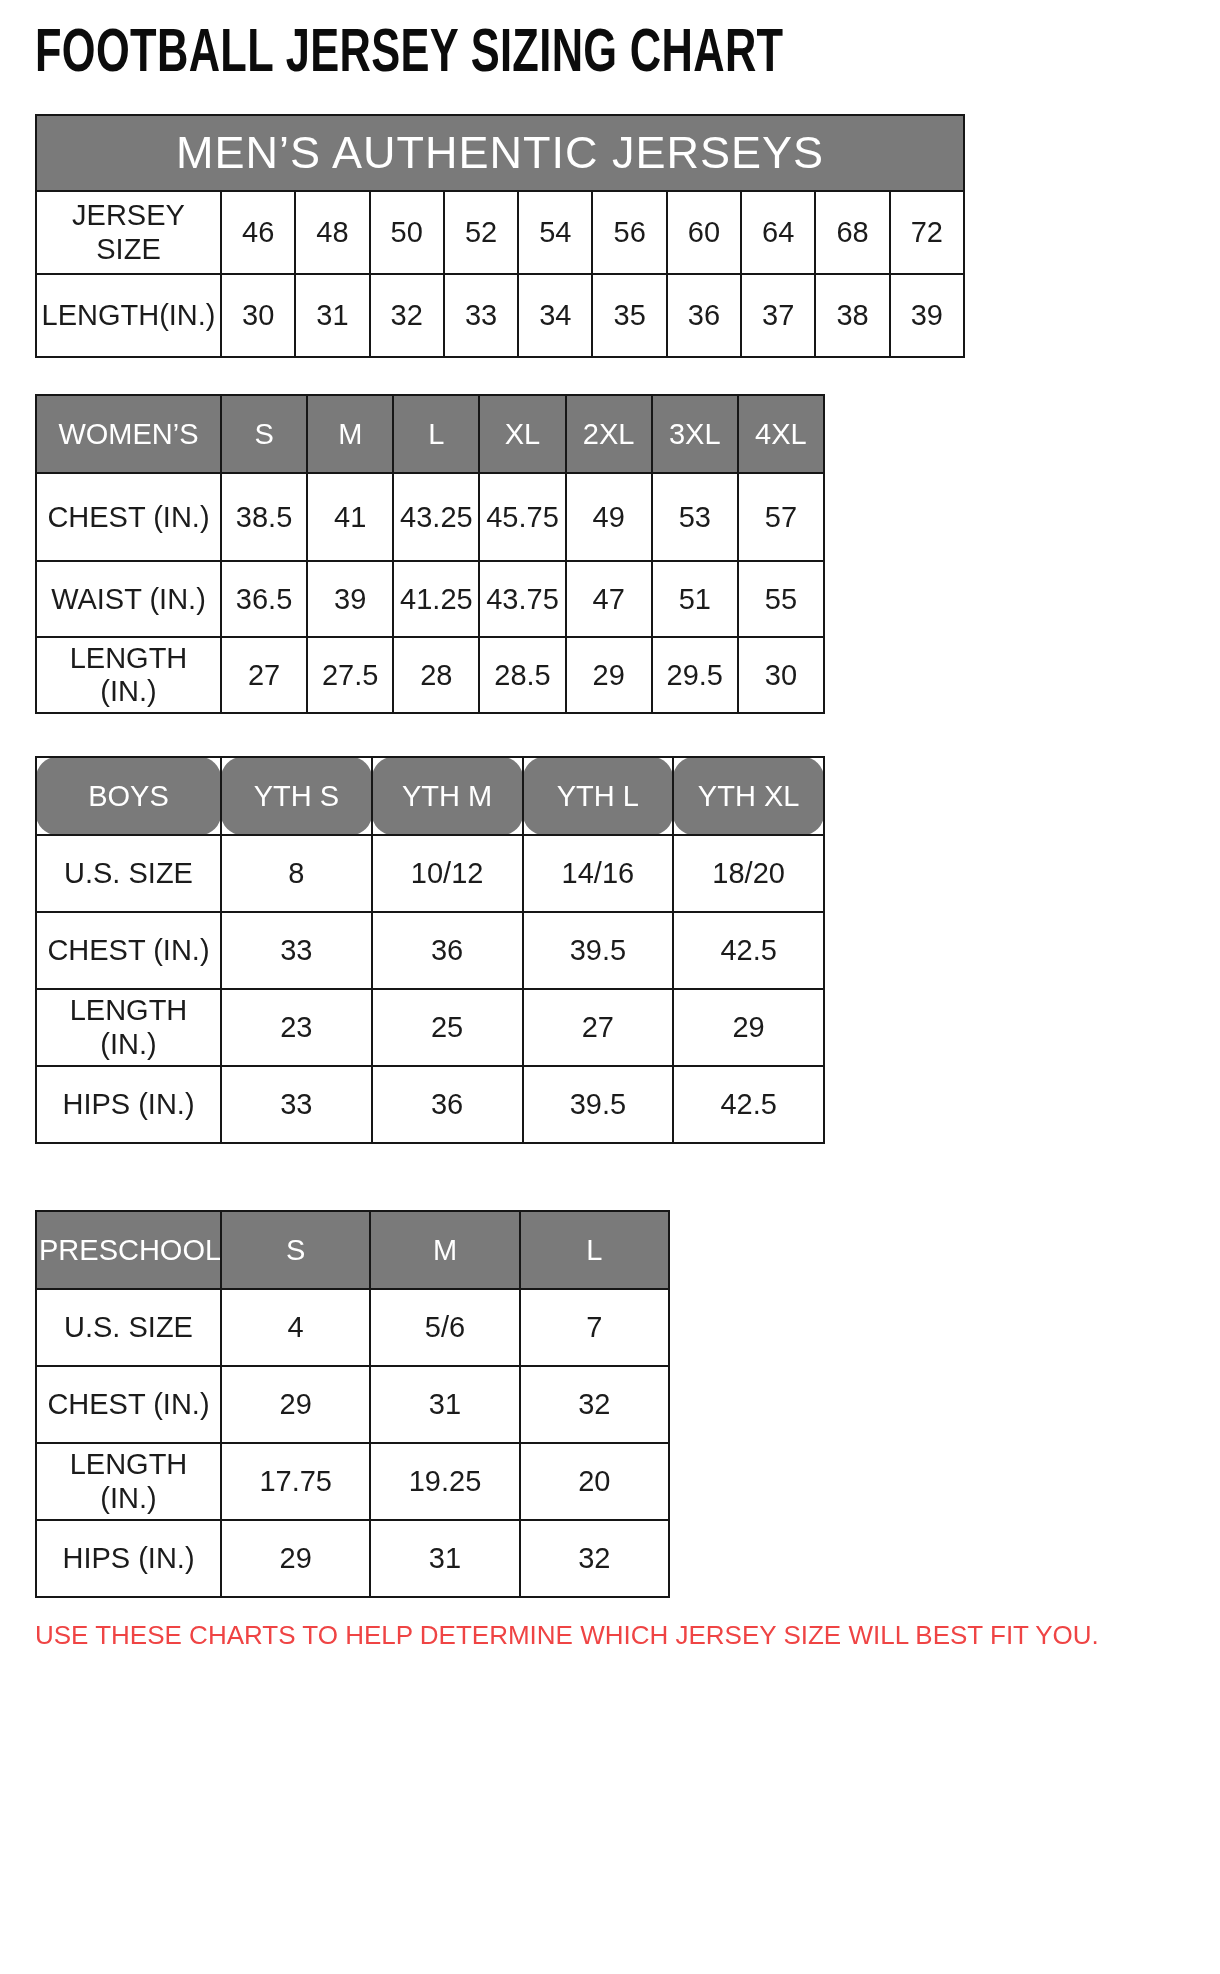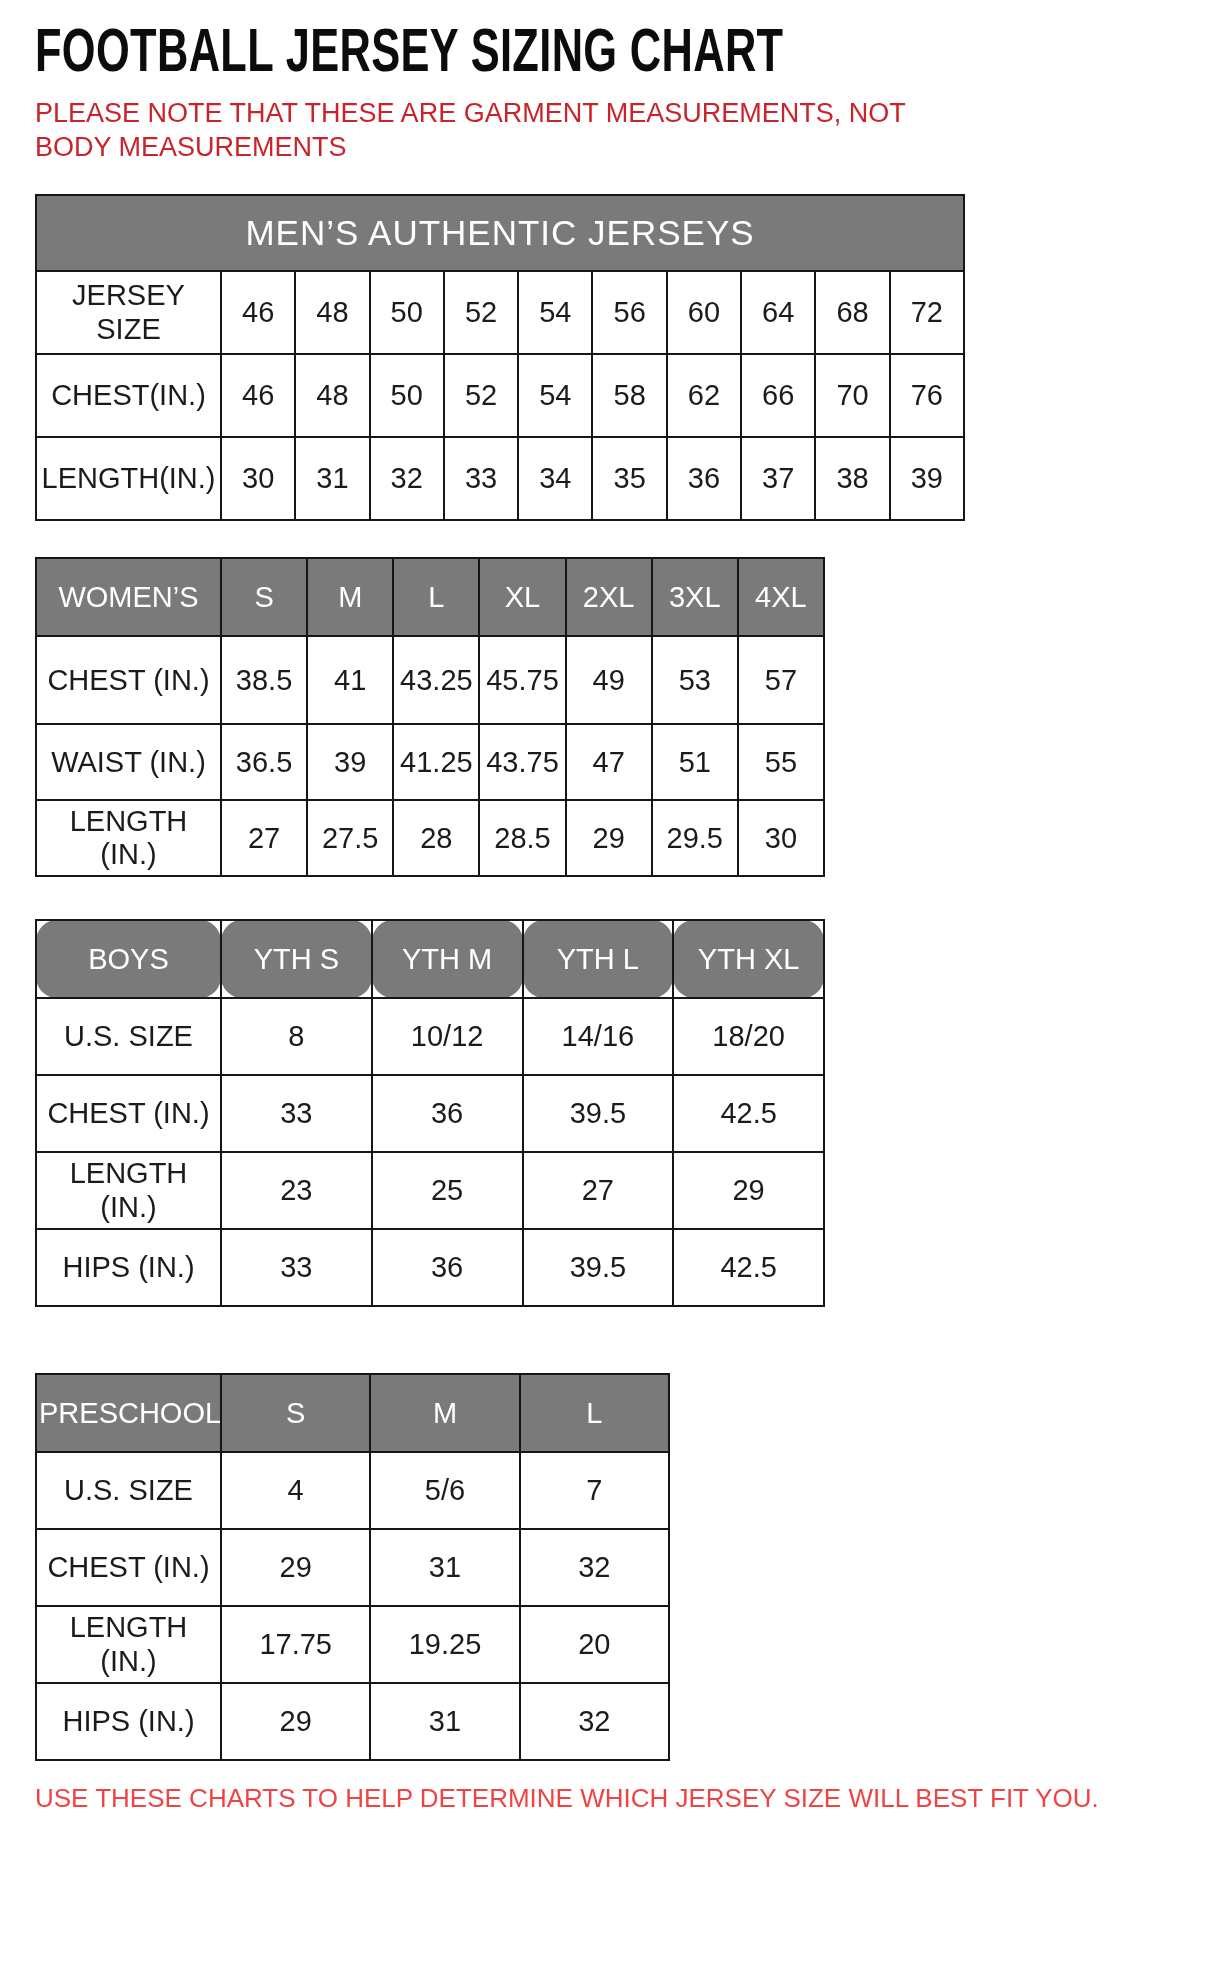--- a/index.html
+++ b/index.html
@@ -19,21 +19,21 @@
 
   table.size-table { border-collapse:collapse; table-layout:fixed; }
   .size-table th, .size-table td {
     border:2px solid #161616; text-align:center; vertical-align:middle;
     font-size:29px; font-weight:normal; color:#1b1b1b; line-height:1.15;
     padding:0 2px; overflow:hidden;
   }
   .size-table thead th { background:#7a7a7a; color:#ffffff; }
 
   .mens { width:930px; margin-top:30px; }
-  .mens thead th.banner { height:76px; font-size:35px; letter-spacing:1px;margin-top:44px; }
+  .mens thead th.banner { height:76px; font-size:45px; letter-spacing:1px;margin-top:44px; }
   .mens td { height:83px; }
 
   .womens { width:790px; margin-top:36px; }
   .womens thead th { height:78px; }
   .womens td { height:76px; }
   .womens tbody tr:first-child td { height:88px; }
 
   .boys { width:790px; margin-top:42px; }
   .boys thead th { height:78px;border-radius:21px; }
   .boys td { height:77px; }
@@ -48,21 +48,20 @@
     margin-top:22px; font-size:26px; color:#ef4444; white-space:nowrap;
   }
 </style>
 </head>
 <body>
 
 <div class="page">
 
   <h1 class="title">FOOTBALL JERSEY SIZING CHART</h1>
 
-  <p class="note">PLEASE NOTE THAT THESE ARE GARMENT MEASUREMENTS, NOT BODY MEASUREMENTS</p>
 
   <table class="size-table mens">
     <colgroup>
         <col class="label-col">
         <col span="10">
       </colgroup>
     <thead>
       <tr>
         <th class="banner" colspan="11">MEN’S AUTHENTIC JERSEYS</th>
       </tr>
@@ -75,33 +74,20 @@
           <td>50</td>
           <td>52</td>
           <td>54</td>
           <td>56</td>
           <td>60</td>
           <td>64</td>
           <td>68</td>
           <td>72</td>
         </tr>
         <tr>
-          <td class="label">CHEST(IN.)</td>
-          <td>46</td>
-          <td>48</td>
-          <td>50</td>
-          <td>52</td>
-          <td>54</td>
-          <td>58</td>
-          <td>62</td>
-          <td>66</td>
-          <td>70</td>
-          <td>76</td>
-        </tr>
-        <tr>
           <td class="label">LENGTH(IN.)</td>
           <td>30</td>
           <td>31</td>
           <td>32</td>
           <td>33</td>
           <td>34</td>
           <td>35</td>
           <td>36</td>
           <td>37</td>
           <td>38</td>

